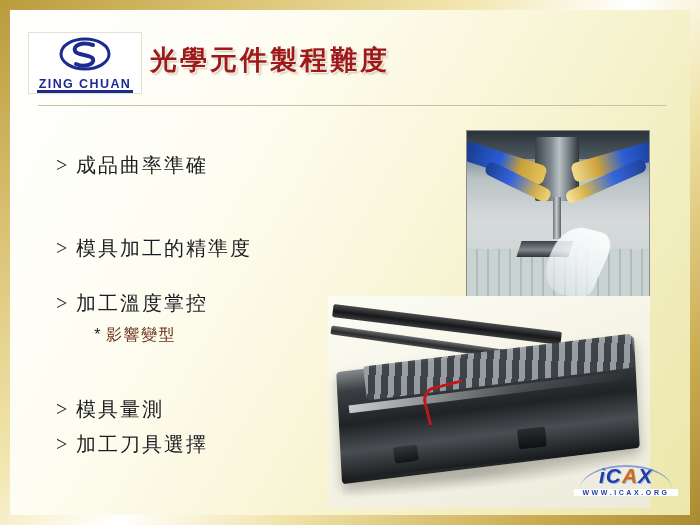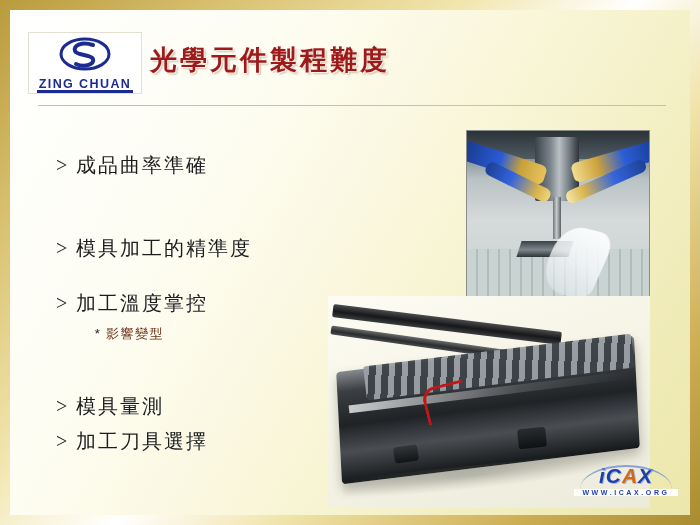--- a/index.html
+++ b/index.html
@@ -107,21 +107,21 @@
     text-shadow: 0.5px 0.5px 0 rgba(255,255,255,0.6);
   }
   .bullet .mark {
     display: inline-block;
     width: 20px;
     color: #1d1d1d;
     font-family: "Liberation Serif", serif;
   }
   .sub {
     position: relative;
-    font-size: 13px;
+    font-size: 16px;
     letter-spacing: 1.5px;
     color: #6b2f16;
     white-space: nowrap;
   }
   .sub .mark {
     display: inline-block;
     width: 16px;
     text-align: center;
     color: #222;
   }

